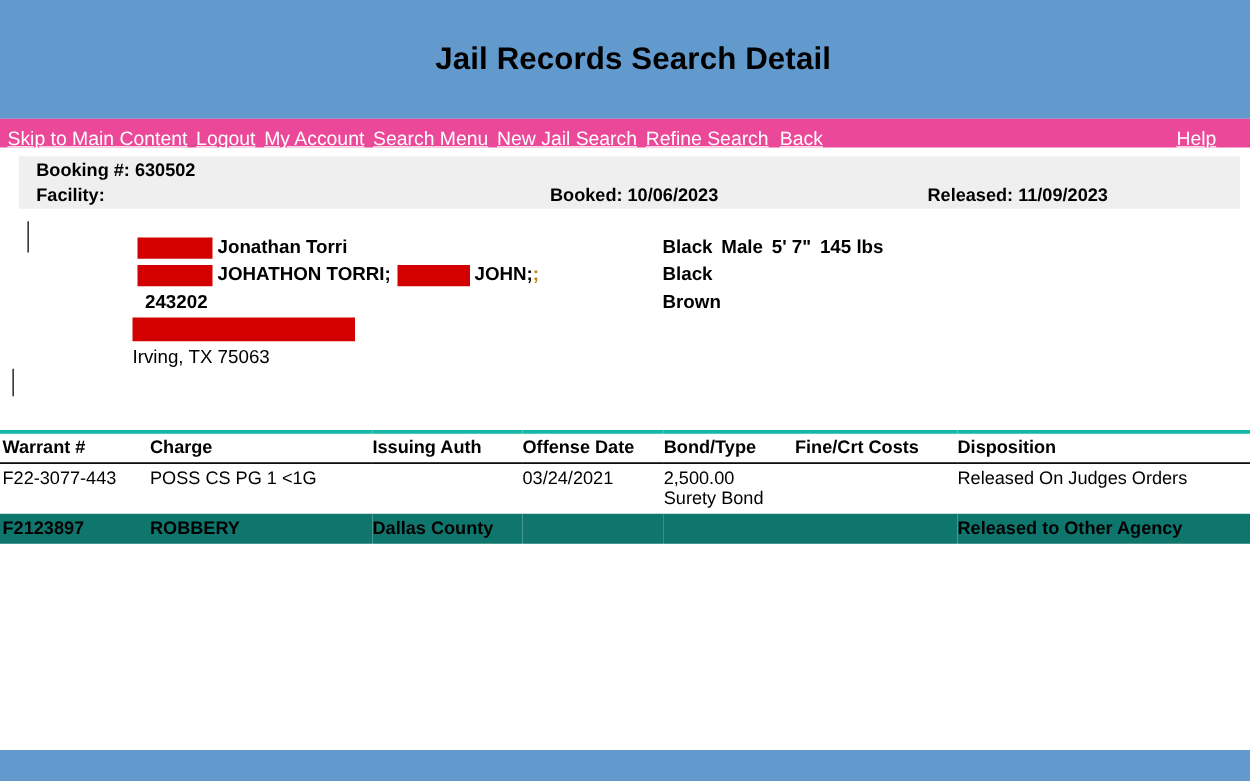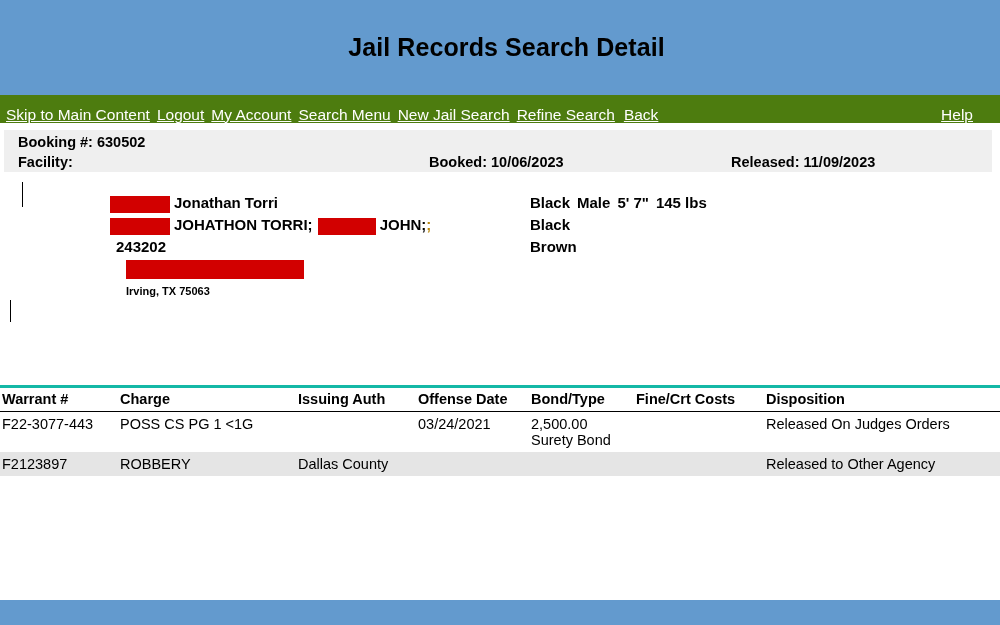--- a/index.html
+++ b/index.html
@@ -27,22 +27,22 @@
   .page-title {
     font-size: 25px;
     font-weight: bold;
     color: #000000;
     letter-spacing: 0.1px;
     margin-left: 13px;
   }
 
   
   .navbar {
-    background: #4d7c0f;
-    height: 28px;
+    background: #ec4899;
+    height: 23px;
     display: flex;
     align-items: center;
     padding: 11px 8px 0 6px;
     box-sizing: border-box;
   }
   .nav-left {
     display: flex;
     align-items: baseline;
     flex: 1 1 auto;
     white-space: nowrap;
@@ -60,41 +60,41 @@
     margin-right: 7px;
     line-height: 18px;
   }
   .nav-link.lead-space {
     margin-left: 2px;
   }
 
   
   .booking-strip {
     background: #efefef;
-    margin: 7px 8px 0 4px;
+    margin: 7px 8px 0 15px;
     height: 42px;
     position: relative;
     font-size: 14.5px;
     font-weight: bold;
     padding-left: 20px;
   }
   .booking-strip .cell {
     position: absolute;
     white-space: nowrap;
   }
   .bs-booking   { left: 14px;  top: 4px;  }
   .bs-facility  { left: 14px;  top: 24px; text-align: center; }
   .bs-agency    { left: 418px; top: 4px;  }
   .bs-booked    { left: 425px; top: 24px; }
   .bs-released  { left: 727px; top: 24px; }
 
   
   .detail-block {
     position: relative;
-    height: 213px;
+    height: 177px;
     margin: 0 8px;
   }
   .mug-rule {
     position: absolute;
     width: 1px;
     background: #000000;
   }
   .mug-rule-top    { left: 14px; top: 10px;  height: 25px; }
   .mug-rule-bottom { left: 2px;  top: 128px; height: 22px; }
 
@@ -115,24 +115,24 @@
     white-space: nowrap;
   }
   .name-line { height: 22px; }
   .name-line .redact { margin-right: 4px; }
   .alias-clip {
     color: #b8860b;
     font-size: 15px;
   }
   .addr-col {
     position: absolute;
-    left: 112px;
+    left: 92px;
     top: 86px;
-    font-size: 11px;
-    font-weight: bold;
+    font-size: 15px;
+    font-weight: normal;
     line-height: 22px;
     white-space: nowrap;
   }
   .addr-col .redact.addr-bar {
     height: 19px;
     margin-bottom: 1px;
   }
 
   .phys-col {
     position: absolute;
@@ -163,21 +163,22 @@
     vertical-align: bottom;
     white-space: nowrap;
   }
   .charges tbody td {
     padding: 4px 0 4px 0;
     vertical-align: top;
     font-size: 14.5px;
     white-space: pre-line;
   }
   .charges tbody tr.alt td {
-    background: #e5e5e5;
+    background: #0f766e;
+    font-weight: bold;
   }
   .col-warrant  { width: 118px; padding-left: 2px !important; }
   .col-charge   { width: 178px; }
   .col-issuing  { width: 120px; }
   .col-offense  { width: 113px; }
   .col-bond     { width: 105px; }
   .col-fine     { width: 130px; }
   .col-disp     { width: 236px; }
 
   

